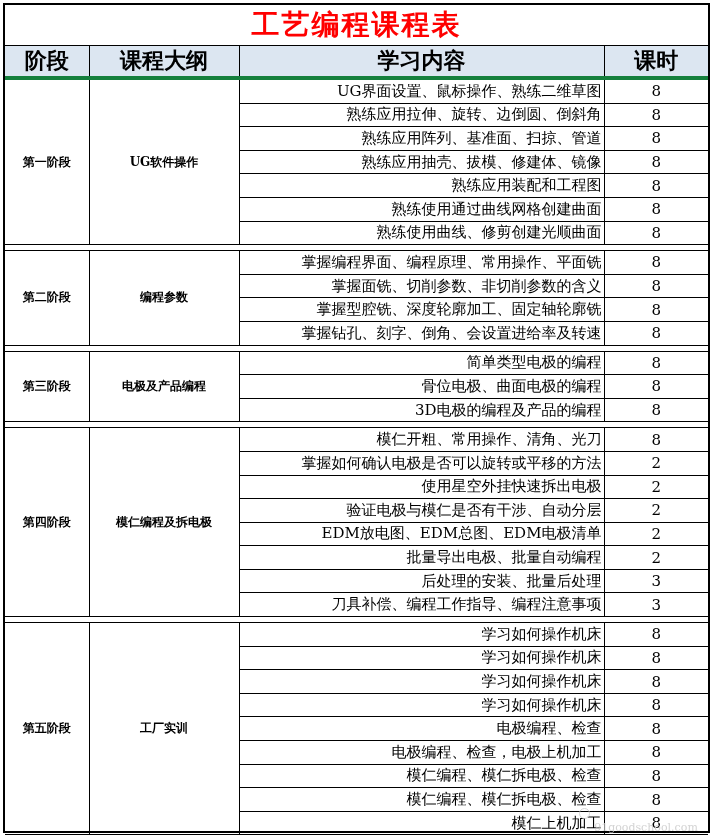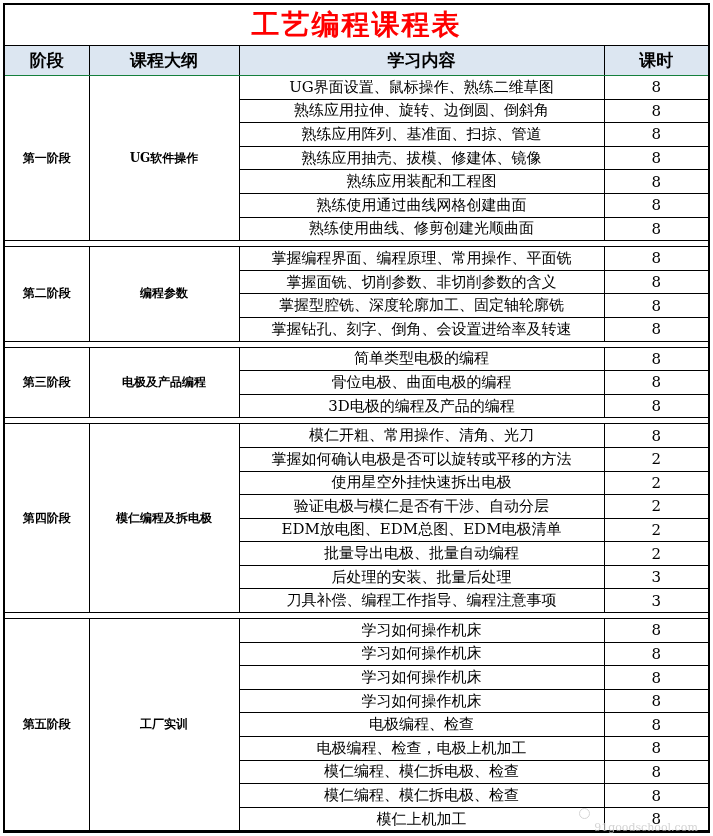--- a/index.html
+++ b/index.html
@@ -24,44 +24,44 @@
     font-size:28px;
     font-weight:bold;
     color:#ff0000;
     border-bottom:1px solid #000;
     letter-spacing:2px;
   }
   table{border-collapse:collapse;width:100%;table-layout:fixed;}
   .header-table th{
     background:#dce6f1;
     height:29px;
-    font-size:17px;
+    font-size:22px;
     font-weight:bold;
     text-align:center;
     vertical-align:middle;
-    border-bottom:1px solid #15803d;
+    border-bottom:4px solid #15803d;
     padding:0;
   }
   .header-table th.hb{border-right:1px solid #000;}
   .stage-section{width:100%;}
   .stage-section + .stage-section{margin-top:5px;border-top:1px solid #000;}
   .stage-section td{
     height:22.6px;
     padding:0 2px;
     text-align:center;
     vertical-align:middle;
     font-size:15px;
     border-bottom:1px solid #000;
   }
   td.stage-cell, td.outline-cell{
     font-weight:bold;
     font-size:12px;
     border-right:1px solid #000;
   }
-  td.content-cell{border-right:1px solid #000;}
+  td.content-cell{border-right:1px solid #000;text-align:right;}
   td.hours-cell{font-size:15px;}
   
   .watermark{
     position:absolute;
     right:0px;bottom:2px;
     width:134px;
     text-align:center;
     opacity:.85;
     pointer-events:none;
     z-index:5;

